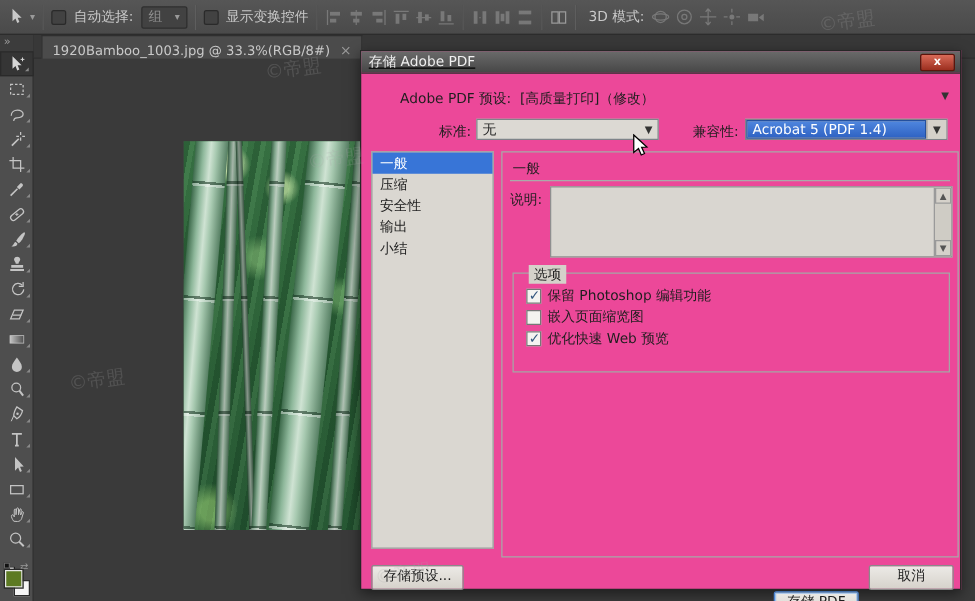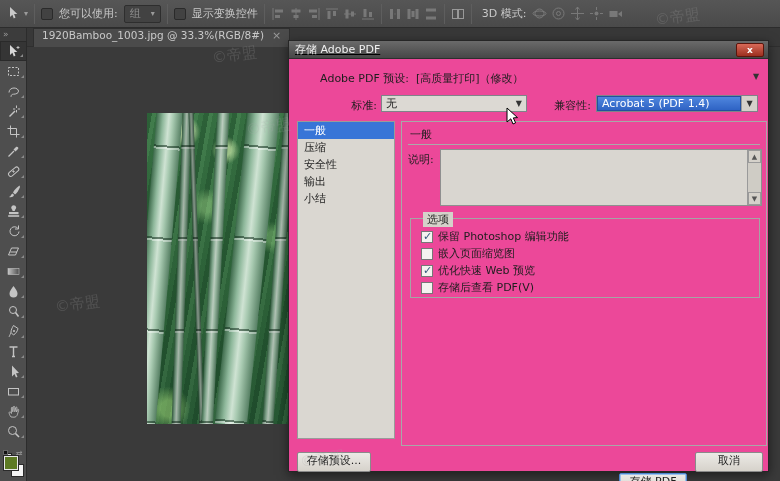--- a/index.html
+++ b/index.html
@@ -32,21 +32,21 @@
   .swatch-back { position: absolute; left: 7px; top: 8px; width: 13px; height: 13px; background: #f5f5f5; border: 1px solid #2a2a2a; }
   .swatch-front { position: absolute; left: 0; top: 0; width: 14px; height: 14px; border: 1px solid #e8e8e8; outline: 1px solid #2a2a2a; }
   .mini-swatch { position: absolute; left: 3px; top: 422px; width: 10px; height: 8px; }
   .mini-swatch .b { position:absolute; left:4px; top:3px; width:5px; height:5px; background:#ddd; border:1px solid #222; }
   .mini-swatch .f { position:absolute; left:0; top:0; width:5px; height:5px; background:#111; border:1px solid #666; }
   .mini-swap { position:absolute; left:16px; top:421px; color:#9a9a9a; font-size:8px; }
 
   
   .tabbar { position: absolute; left: 27px; top: 28px; width: 753px; height: 19px; background: #383838; border-bottom: 1px solid #2f2f2f; }
   .doc-tab { position: absolute; left: 6px; top: 0; height: 19px; padding: 0 8px; background: #4b4b4b;
-    border: 1px solid #2f2f2f; border-bottom: none; color: #c9c9c9; display: flex; align-items: flex-start; gap: 8px; font-size: 10.5px; }
+    border: 1px solid #2f2f2f; border-bottom: none; color: #c9c9c9; display: flex; align-items: flex-end; gap: 8px; font-size: 10.5px; }
   .doc-tab .close { color: #9a9a9a; font-size: 11px; }
 
   
   .canvas-image { position: absolute; left: 147px; top: 113px; width: 143px; height: 311px; overflow: hidden;
     background:
       radial-gradient(circle at 26% 6%, rgba(228,245,190,.8) 0 6px, rgba(228,245,190,0) 16px),
       radial-gradient(circle at 55% 12%, rgba(205,235,170,.7) 0 5px, rgba(205,235,170,0) 14px),
       radial-gradient(circle at 80% 5%, rgba(215,240,180,.6) 0 5px, rgba(215,240,180,0) 13px),
       radial-gradient(circle at 42% 30%, rgba(150,205,130,.5) 0 6px, rgba(150,205,130,0) 18px),
       radial-gradient(circle at 88% 40%, rgba(140,200,125,.45) 0 6px, rgba(140,200,125,0) 16px),
@@ -119,21 +119,21 @@
 
   <div class="options-bar">
     <span style="display:flex;align-items:center;gap:3px;">
       <svg width="15" height="15" viewBox="0 0 15 15">
           <path d="M4 1 L4 11 L6.4 8.8 L7.8 12.4 L9.5 11.6 L8.1 8.1 L11.3 8.1 Z" fill="#c9c9c9"></path>
         </svg>
       <span class="caret">▾</span>
     </span>
     <div class="ob-sep"></div>
     <span class="ob-check"></span>
-    <span class="ob-label">您可以使用:</span>
+    <span class="ob-label">自动选择:</span>
     <div class="ob-dd">
       <span>组</span>
       <span class="caret">▾</span>
     </div>
     <div class="ob-sep"></div>
     <span class="ob-check"></span>
     <span class="ob-label">显示变换控件</span>
     <div class="ob-sep"></div>
     <div class="ob-icons">
       <svg width="14" height="14" viewBox="0 0 14 14">
@@ -412,24 +412,20 @@
           <span>保留 Photoshop 编辑功能</span>
         </div>
         <div class="cbrow" style="top:27px;">
           <span class="cbox"></span>
           <span>嵌入页面缩览图</span>
         </div>
         <div class="cbrow checked" style="top:44px;">
           <span class="cbox"></span>
           <span>优化快速 Web 预览</span>
         </div>
-        <div class="cbrow" style="top:61px;">
-          <span class="cbox"></span>
-          <span>存储后查看 PDF(V)</span>
-        </div>
       </div>
     </div>
 
     <div class="btn" style="left:8px; top:411px; width:74px;">存储预设...</div>
     <div class="btn default" style="left:330px; top:432px; width:68px;">存储 PDF</div>
     <div class="btn" style="left:406px; top:411px; width:68px;">取消</div>
   </div>
 
   <div class="cursor">
     <svg width="14" height="20" viewBox="0 0 14 20">

